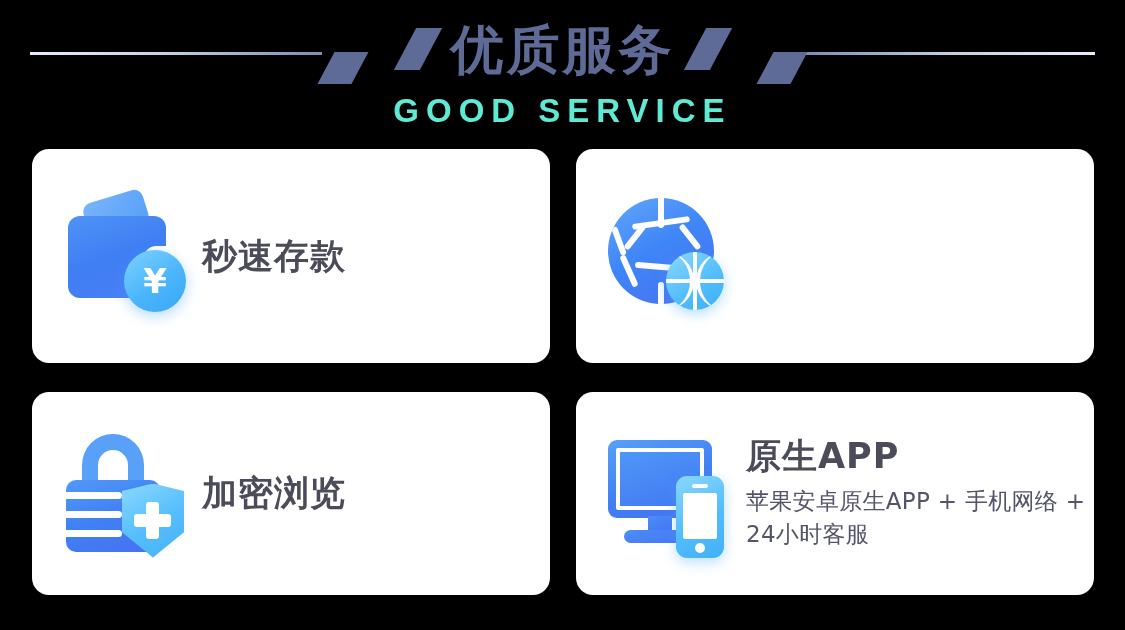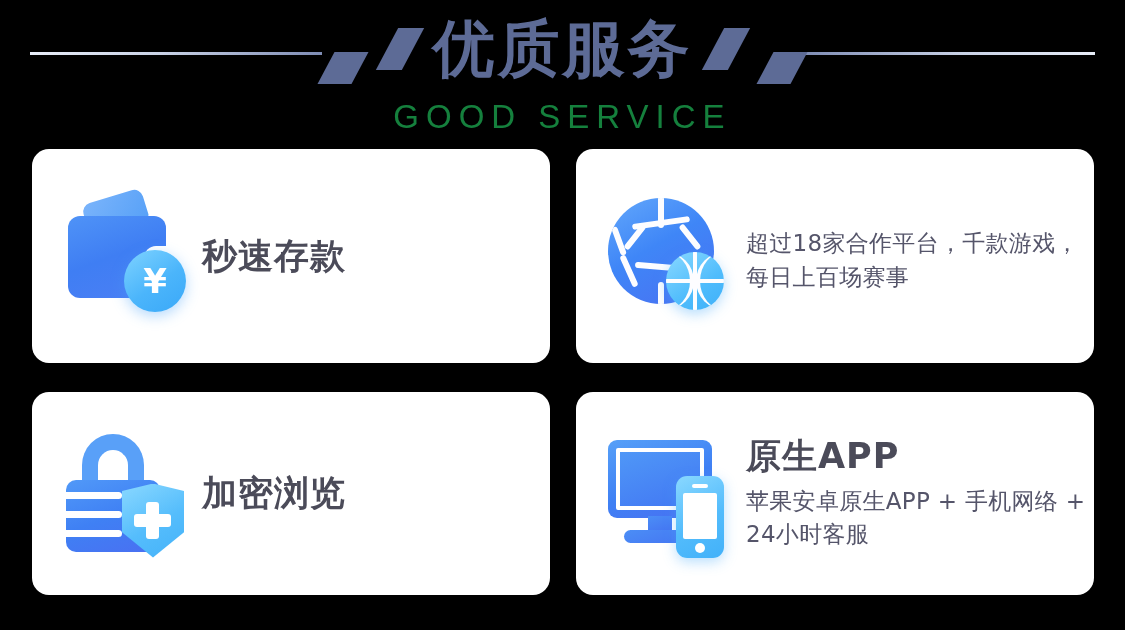--- a/index.html
+++ b/index.html
@@ -82,33 +82,33 @@
     width: 26px;
     height: 42px;
     background: #5d6b96;
     transform: skewX(-28deg);
     flex: 0 0 auto;
   }
   .title-slash.flip { transform: skewX(-28deg); }
 
   .title-cn {
     font-family: "DejaVu Sans", sans-serif;
-    font-size: 62px;
+    font-size: 53px;
     font-weight: bold;
     color: #5d6b96;
     letter-spacing: 3px;
     line-height: 1;
     white-space: nowrap;
   }
 
   .title-en {
-    margin-top: 12px;
+    margin-top: 6px;
     font-size: 33px;
-    font-weight: normal;
-    color: #15803d;
+    font-weight: bold;
+    color: #5eead4;
     letter-spacing: 7px;
     line-height: 1;
   }
 
   
   .grid {
     position: absolute;
     left: 32px;
     top: 149px;
     width: 1062px;
@@ -414,21 +414,20 @@
         <div class="seam s9"></div>
       </div>
       <div class="ball-basket">
         <div class="bl bl-v"></div>
         <div class="bl bl-h"></div>
         <div class="bl bl-c1"></div>
         <div class="bl bl-c2"></div>
       </div>
     </div>
     <div class="card-text">
-      <div class="card-sub">超过18家合作平台，千款游戏，每日上百场赛事</div>
     </div>
   </div>
 
   <div class="card">
     <div class="icon-wrap">
       <div class="lock-shackle"></div>
       <div class="lock-body">
         <div class="lock-line ll1"></div>
         <div class="lock-line ll2"></div>
         <div class="lock-line ll3"></div>

